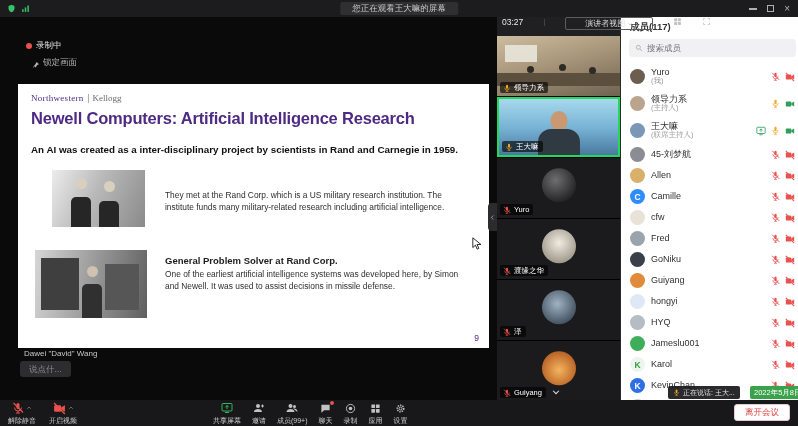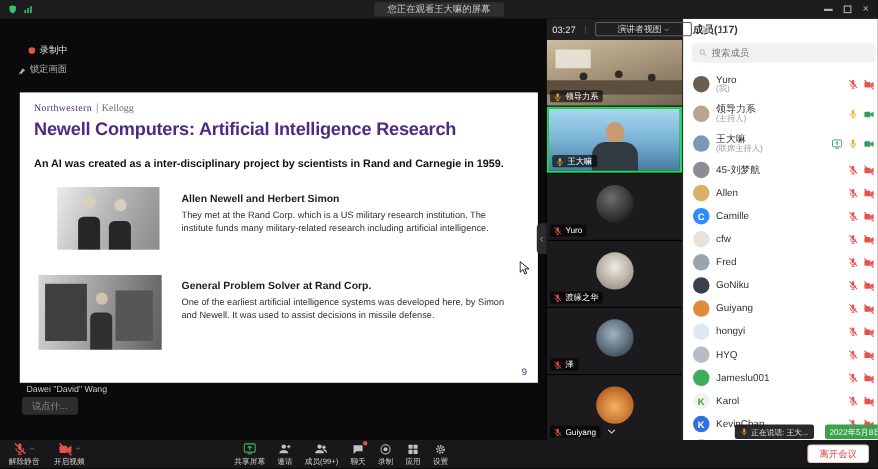--- a/index.html
+++ b/index.html
@@ -14,21 +14,21 @@
 .tb-pill{position:absolute;left:50%;top:2px;transform:translateX(-50%);background:#2f2f31;color:#c8c8c8;font-size:8.5px;line-height:13px;padding:0 12px;border-radius:2px;white-space:nowrap}
 .tb-right{margin-left:auto;margin-right:8px;display:flex;align-items:center;gap:10px}
 .wmin{width:8px;height:2px;background:#b0b0b0}
 .wmax{width:7px;height:7px;border:1px solid #b0b0b0}
 .wcls{font-size:10px;line-height:1;color:#b0b0b0}
 
 
 #stage{position:absolute;left:0;top:17px;width:497px;height:383px;background:#0a0a0a}
 #rec{position:absolute;left:26px;top:40px;display:flex;align-items:center;gap:4px;color:#e0e0e0;font-size:8.5px;z-index:2}
 #rec .dot{width:6px;height:6px;border-radius:50%;background:#e8514d}
-#lock{position:absolute;left:16px;top:57px;display:flex;align-items:flex-end;gap:3px;color:#b5b5b5;font-size:8.5px;z-index:2}
+#lock{position:absolute;left:32px;top:57px;display:flex;align-items:flex-end;gap:3px;color:#b5b5b5;font-size:8.5px;z-index:2}
 
 
 #slide{position:absolute;left:18px;top:84px;width:471px;height:264px;background:#fff;z-index:1}
 .brand{position:absolute;left:13px;top:9px;display:flex;align-items:center;gap:4px;font-family:"Liberation Serif","DejaVu Serif",serif}
 .brand .nw{color:#4e2a84;font-size:9px;letter-spacing:.3px}
 .brand .dv{width:1px;height:9px;background:#b0b0b0}
 .brand .kg{color:#6a6a6a;font-size:9px}
 .s-title{position:absolute;left:13px;top:25px;width:448px;color:#4e2a84;font-weight:bold;font-size:16.5px;letter-spacing:-.2px}
 .s-lead{position:absolute;left:13px;top:60px;width:452px;color:#101010;font-weight:bold;font-size:9.8px;white-space:nowrap}
 .s-h{position:absolute;left:147px;font-weight:bold;font-size:9.5px;color:#1c1c1c}
@@ -39,21 +39,21 @@
 .ph2{left:17px;top:166px;width:112px;height:68px}
 .fig-head{position:absolute;border-radius:50%;background:#d9cfbf;width:11px;height:11px}
 .fig-suit{position:absolute;bottom:0;background:#262626;border-radius:5px 5px 0 0;width:20px;height:30px}
 .machine{position:absolute;background:#3f3f3f}
 #sfooter{position:absolute;left:24px;top:349px;color:#c9c9c9;font-size:8px;z-index:2}
 #chathint{position:absolute;left:20px;top:361px;height:16px;padding:0 9px;background:#2d2d2f;border-radius:3px;color:#8b8b8b;font-size:8.5px;line-height:16px;z-index:2}
 #collapse{position:absolute;left:488px;top:203px;width:9px;height:28px;background:#2c2c2e;border-radius:4px 0 0 4px;display:flex;align-items:center;justify-content:center;color:#bbb;z-index:3}
 #cursor{position:absolute;left:472px;top:237px;z-index:9}
 
 
-#viewbar{position:absolute;left:497px;top:17px;width:123px;height:19px;background:#202022;display:flex;align-items:center;gap:8px;padding:0 5px;z-index:5}
+#viewbar{position:absolute;left:497px;top:17px;width:123px;height:19px;background:#202022;display:flex;align-items:flex-start;gap:20px;padding:0 5px;z-index:5}
 .vb-timer{color:#e8e8e8;font-size:8.5px}
 .vb-sep{color:#555;font-size:8px}
 .vb-btn{display:flex;align-items:center;gap:2px;border:1px solid #5c5c5e;border-radius:2px;height:13px;padding:0 19px;color:#ddd;font-size:8px;white-space:nowrap}
 
 
 #strip{position:absolute;left:497px;top:36px;width:123px;height:364px;background:#000;overflow:hidden;z-index:2}
 .tile{position:absolute;left:0;width:123px;height:60px;overflow:hidden;background:#1b1b1d}
 .tile.active{border:2px solid #23d959}
 .tlabel{position:absolute;left:3px;bottom:3px;display:flex;align-items:center;gap:3px;background:rgba(0,0,0,.62);border-radius:2px;padding:1px 4px 1px 3px;color:#fff;font-size:7.5px;line-height:9px;max-width:114px;white-space:nowrap;overflow:hidden}
 .t1{background:linear-gradient(165deg,#cdbc9e 0%,#a8967a 45%,#6f6351 100%)}
@@ -226,21 +226,20 @@
   </div>
   <div class="s-title">Newell Computers: Artificial Intelligence Research</div>
   <div class="s-lead">An AI was created as a inter-disciplinary project by scientists in Rand and Carnegie in 1959.</div>
 
   <div class="photo ph1">
     <i class="fig-head" style="left:24px;top:8px"></i>
     <i class="fig-head" style="left:52px;top:11px"></i>
     <i class="fig-suit" style="left:19px"></i>
     <i class="fig-suit" style="left:47px;height:26px"></i>
   </div>
-  <div class="s-h" style="top:92px">Allen Newell and Herbert Simon</div>
   <div class="s-b" style="top:106px">They met at the Rand Corp. which is a US military research institution. The institute funds many military-related research including artificial intelligence.</div>
 
   <div class="photo ph2" style="background:linear-gradient(100deg,#d6d6d6,#9a9a9a 50%,#5f5f5f)">
     <i class="machine" style="left:6px;top:8px;width:38px;height:52px"></i>
     <i class="machine" style="left:70px;top:14px;width:34px;height:46px;background:#565656"></i>
     <i class="fig-head" style="left:52px;top:16px;background:#cfc2ae"></i>
     <i class="fig-suit" style="left:47px;height:34px;background:#303030"></i>
   </div>
   <div class="s-h" style="top:171px">General Problem Solver at Rand Corp.</div>
   <div class="s-b" style="top:185px">One of the earliest artificial intelligence systems was developed here, by Simon and Newell. It was used to assist decisions in missile defense.</div>

